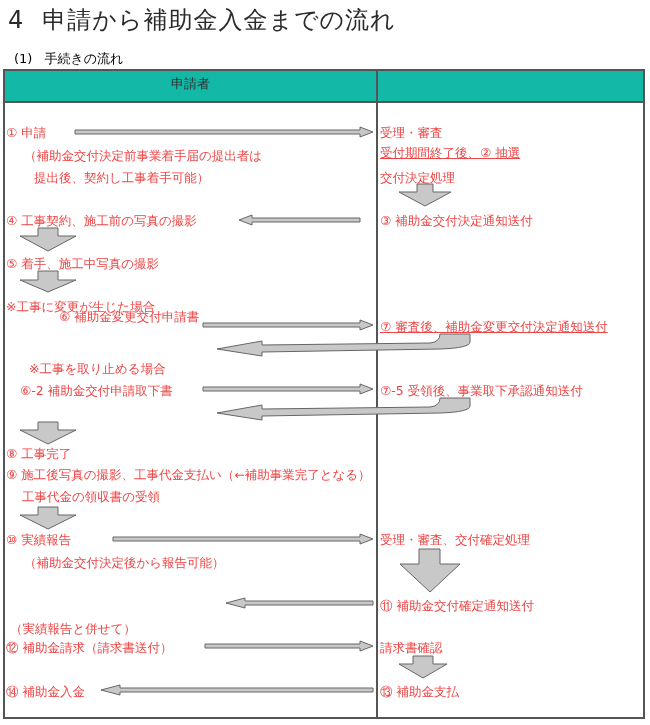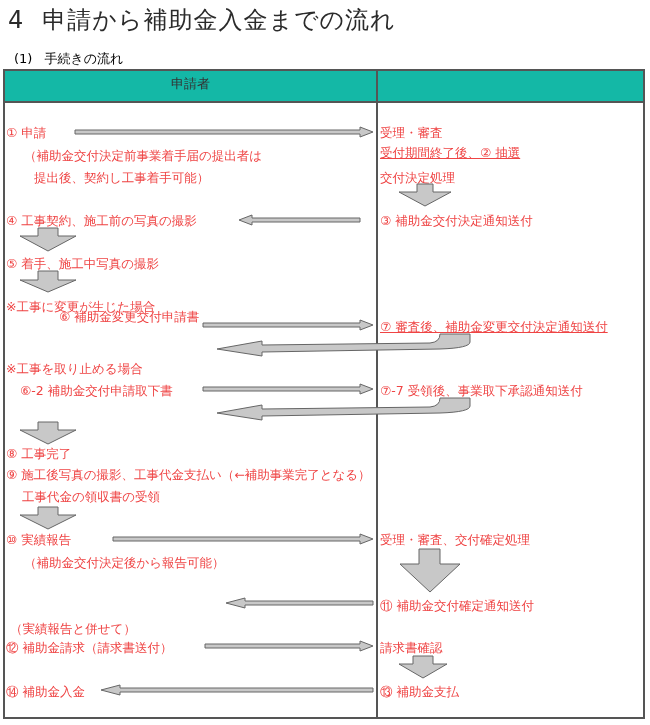--- a/index.html
+++ b/index.html
@@ -35,37 +35,37 @@
   <div class="divider"></div>
 </div>
 
 <div class="txt" style="left:6px;top:125px;">① 申請</div>
 <div class="txt" style="left:24px;top:148px;">（補助金交付決定前事業着手届の提出者は</div>
 <div class="txt" style="left:34px;top:170px;">提出後、契約し工事着手可能）</div>
 <div class="txt" style="left:6px;top:213px;">④ 工事契約、施工前の写真の撮影</div>
 <div class="txt" style="left:6px;top:256px;">⑤ 着手、施工中写真の撮影</div>
 <div class="txt" style="left:6px;top:299px;">※工事に変更が生じた場合</div>
 <div class="txt" style="left:20px;top:309px;margin-left:39px;">⑥ 補助金変更交付申請書</div>
-<div class="txt" style="left:6px;top:361px;">※工事を取り止める場合</div>
+<div class="txt" style="left:6px;top:361px;padding-left:23px;">※工事を取り止める場合</div>
 <div class="txt" style="left:20px;top:383px;">⑥-2 補助金交付申請取下書</div>
 <div class="txt" style="left:6px;top:446px;">⑧ 工事完了</div>
 <div class="txt" style="left:6px;top:467px;">⑨ 施工後写真の撮影、工事代金支払い（←補助事業完了となる）</div>
 <div class="txt" style="left:22px;top:489px;">工事代金の領収書の受領</div>
 <div class="txt" style="left:6px;top:532px;">⑩ 実績報告</div>
 <div class="txt" style="left:24px;top:555px;">（補助金交付決定後から報告可能）</div>
 <div class="txt" style="left:10px;top:621px;">（実績報告と併せて）</div>
 <div class="txt" style="left:6px;top:640px;">⑫ 補助金請求（請求書送付）</div>
 <div class="txt" style="left:6px;top:684px;">⑭ 補助金入金</div>
 
 <div class="txt" style="left:380px;top:125px;">受理・審査</div>
 <div class="txt" style="left:380px;top:145px;text-decoration:underline;">受付期間終了後、② 抽選</div>
 <div class="txt" style="left:380px;top:170px;">交付決定処理</div>
 <div class="txt" style="left:380px;top:213px;">③ 補助金交付決定通知送付</div>
 <div class="txt" style="left:380px;top:319px;text-decoration:underline;">⑦ 審査後、補助金変更交付決定通知送付</div>
-<div class="txt" style="left:380px;top:383px;">⑦-7 受領後、事業取下承認通知送付</div>
+<div class="txt" style="left:380px;top:383px;">⑦-5 受領後、事業取下承認通知送付</div>
 <div class="txt" style="left:380px;top:532px;text-align:center;">受理・審査、交付確定処理</div>
 <div class="txt" style="left:380px;top:598px;">⑪ 補助金交付確定通知送付</div>
 <div class="txt" style="left:380px;top:640px;">請求書確認</div>
 <div class="txt" style="left:380px;top:684px;">⑬ 補助金支払</div>
 
 <svg class="arrows" viewBox="0 0 650 725">
   <defs>
     <style>
       .a { fill: #c8c8c8; stroke: #666; stroke-width: 1; }
     </style>

